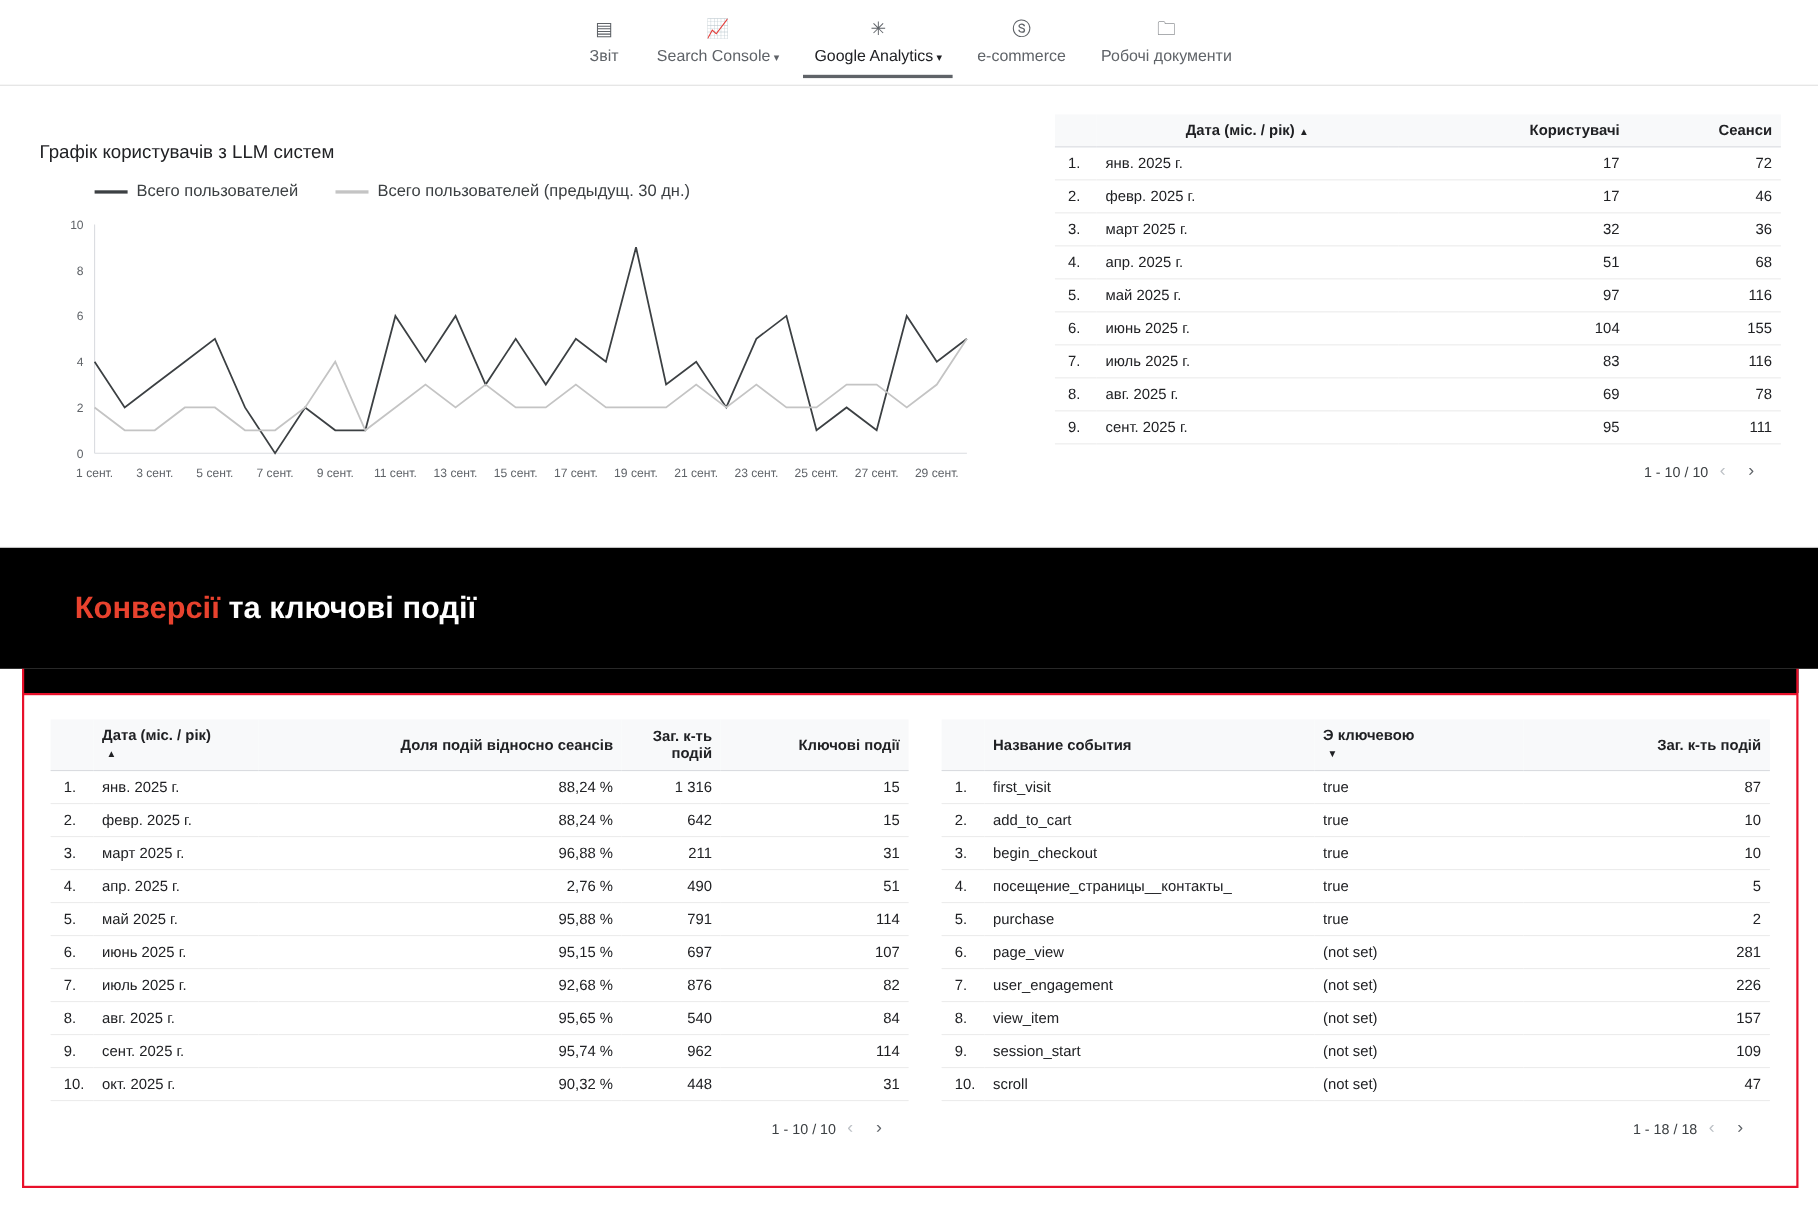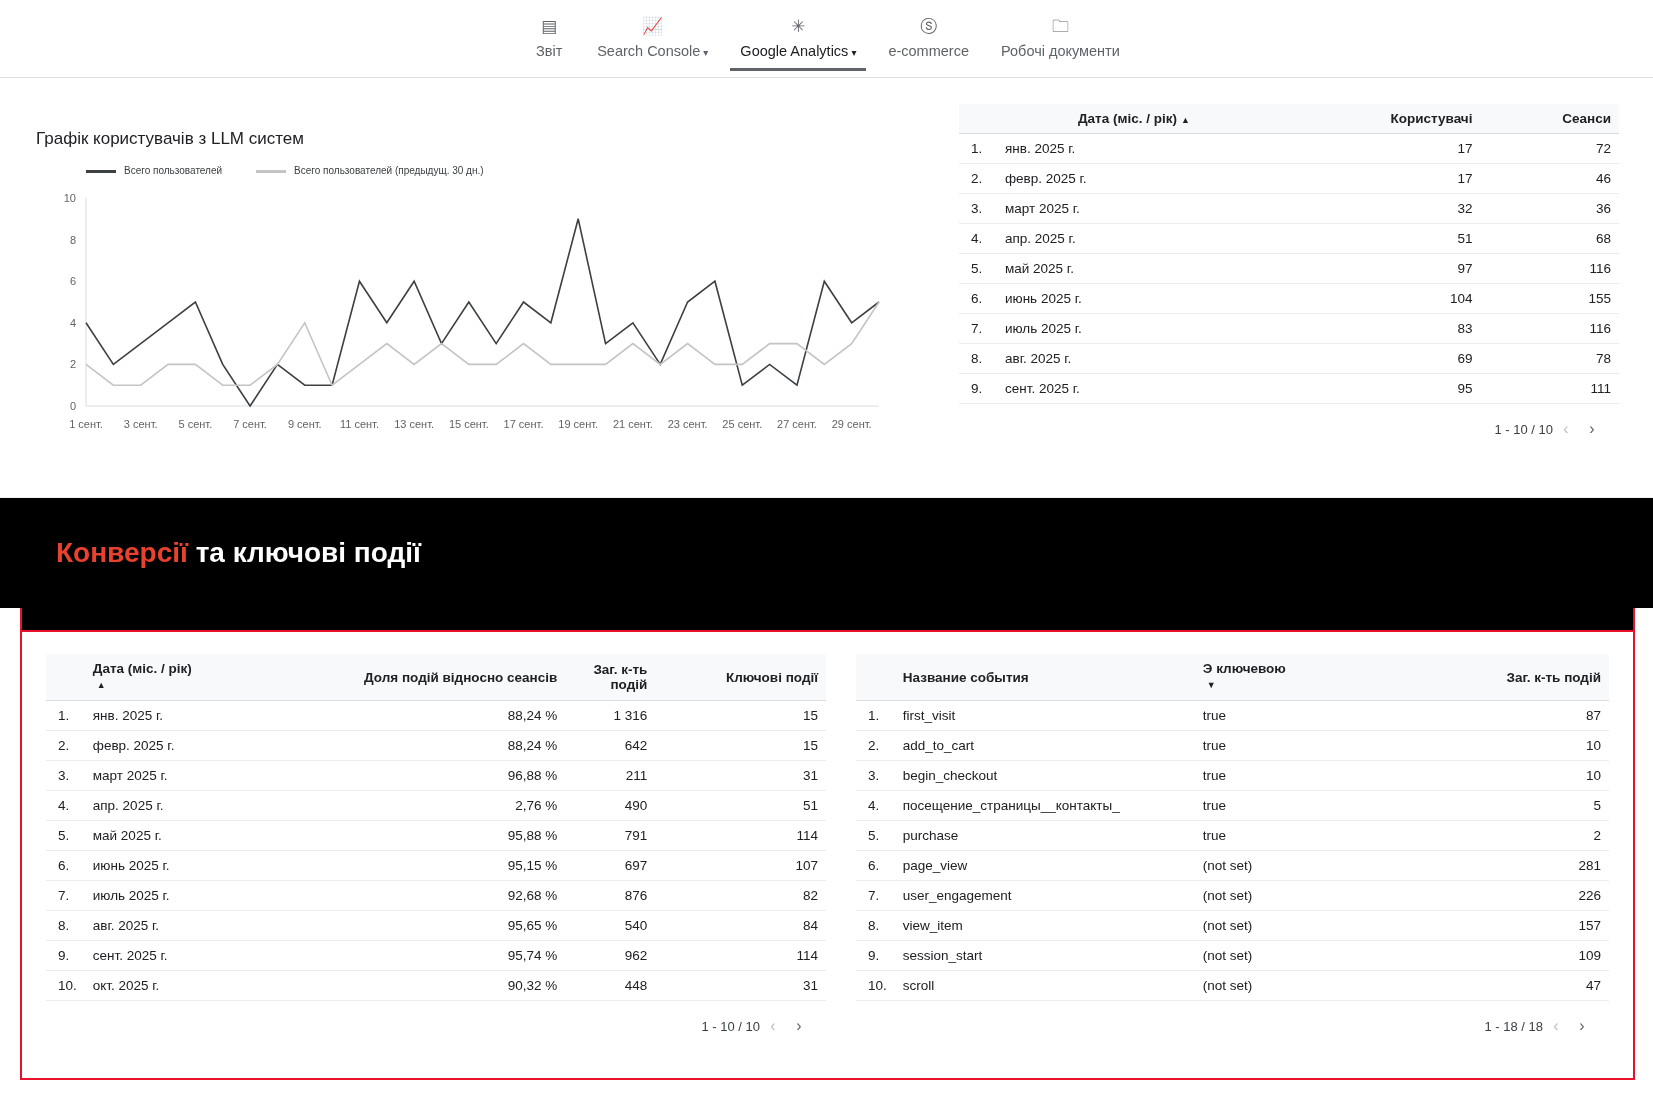--- a/index.html
+++ b/index.html
@@ -70,21 +70,21 @@
     color: #202124;
     margin: 0 0 16px 2px;
     font-weight: 400;
   }
   .chart-panel { width: 880px; margin-top: 25px; }
   .legend {
     display: flex;
     gap: 34px;
     align-items: center;
     margin: 0 0 8px 52px;
-    font-size: 10px;
+    font-size: 15px;
     color: #3c4043;
   }
   .legend .sw {
     display: inline-block;
     width: 30px; height: 3px;
     vertical-align: middle;
     margin-right: 8px;
   }
   .sw.dark { background: #3c4043; }
   .sw.light { background: #c4c4c4; }
@@ -138,21 +138,21 @@
 
   
   .banner {
     background: #000;
     height: 110px;
     display: flex;
     align-items: center;
     padding-left: 52px;
   }
   .banner h2 {
-    margin: 4px;
+    margin: 16px;
     font-size: 28px;
     color: #ffffff;
     font-weight: bold;
   }
   .banner h2 .red { color: #e8422e; }
 
   .redzone {
     border: 2px solid #e8102a;
     margin: 0 18px 0 20px;
     background: #fff;

